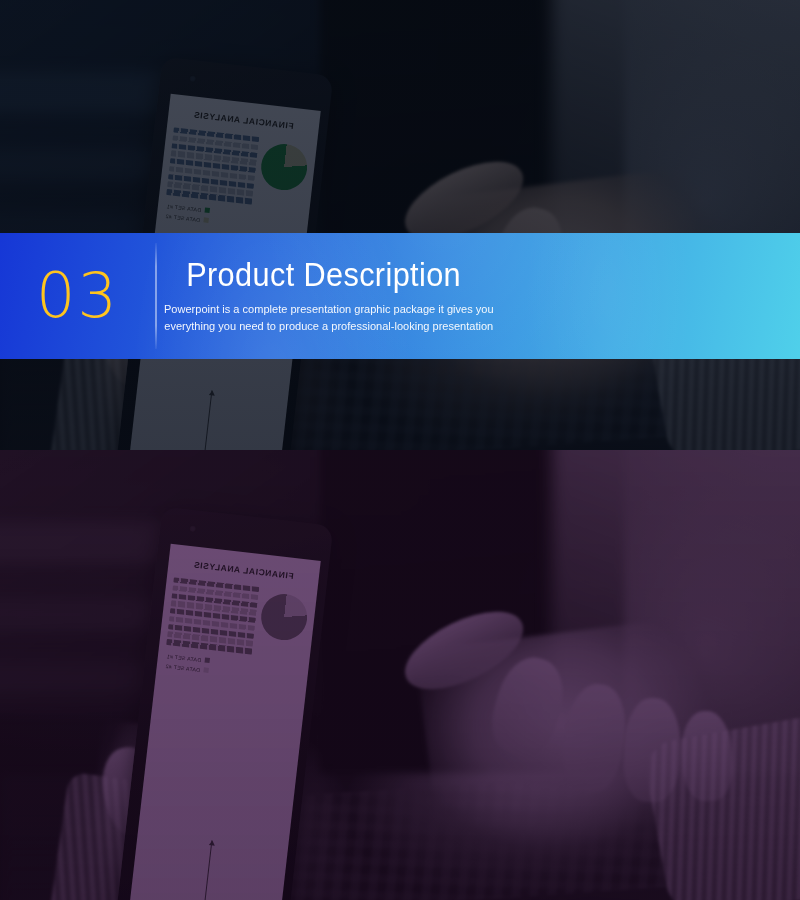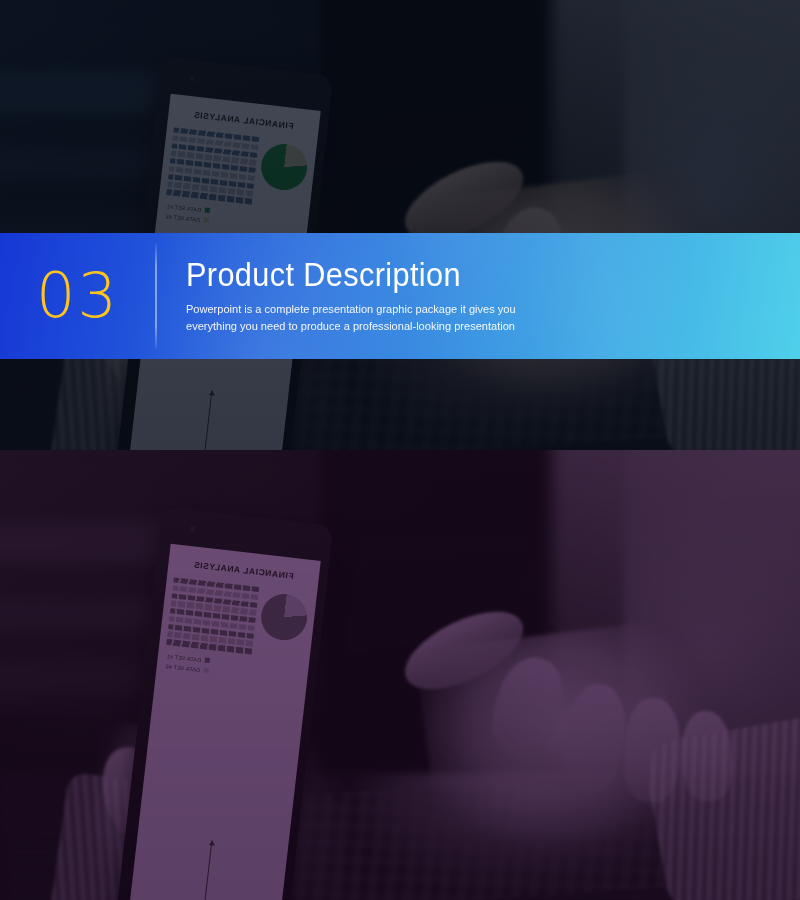--- a/index.html
+++ b/index.html
@@ -173,21 +173,21 @@
     font-weight:300; letter-spacing:2px;
     color:#ffc41e;
     font-family:"DejaVu Sans", sans-serif;
   }
   .divider {
     position:relative; z-index:2;
     width:2px; height:106px;
     background:linear-gradient(180deg, rgba(255,255,255,0.05), rgba(255,255,255,0.45) 22%, rgba(255,255,255,0.45) 78%, rgba(255,255,255,0.05));
     flex:0 0 auto;
   }
-  .btext { position:relative; z-index:2; padding-left:29px; }
+  .btext { position:relative; z-index:2; padding-left:7px;text-align:center; }
   .btitle {
     color:#ffffff; font-size:33px; line-height:1.05; font-weight:400;
     letter-spacing:0.4px;
     font-family:"Liberation Sans", sans-serif;
     transform:scaleX(0.93); transform-origin:left center;
     margin-bottom:9px;
   }
   .bsub {
     color:rgba(255,255,255,0.94); font-size:11.5px; line-height:1.45;
     font-family:"Liberation Sans", sans-serif;

